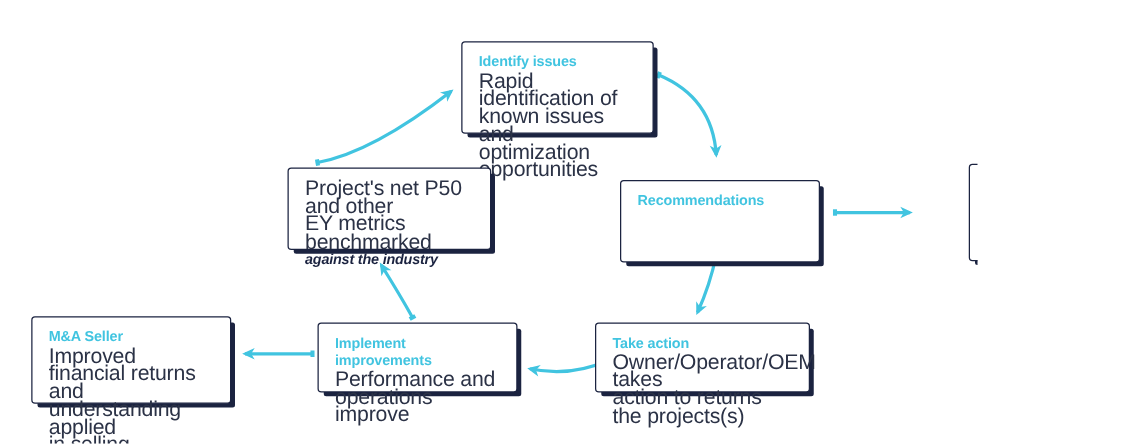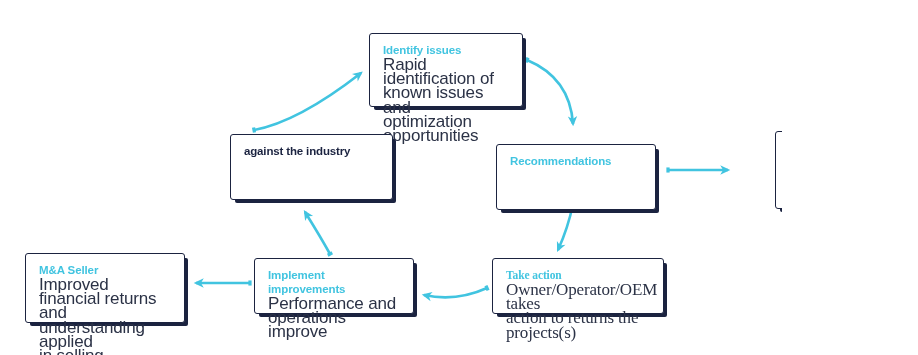--- a/index.html
+++ b/index.html
@@ -49,28 +49,29 @@
     line-height: 14.2px;
     letter-spacing: -0.15px;
     white-space: pre-line;
   }
   .node-body-strong {
     color: #1b2340;
     font-size: 11.5px;
     font-weight: bold;
     line-height: 14.2px;
     letter-spacing: -0.15px;
+    font-style: italic;
   }
 
   
   #node-identify-issues   { left: 369px; top: 33px;  width: 154px; height: 74px; }
   #node-see-results       { left: 230px; top: 134px; width: 163px; height: 66px; }
   #node-recommendations   { left: 496px; top: 144px; width: 160px; height: 66px; }
   #node-ma-risk           { left: 775px; top: 131px; width: 155px; height: 78px; text-align: right; }
-  #node-take-action       { left: 492px; top: 258px; width: 172px; height: 56px; font-family: Liberation Serif, serif; }
+  #node-take-action       { left: 476px; top: 258px; width: 172px; height: 56px; }
   #node-implement         { left: 254px; top: 258px; width: 160px; height: 56px; }
   #node-ma-seller         { left: 25px;  top: 253px; width: 160px; height: 70px; }
 </style>
 </head>
 <body>
 
 <div id="canvas">
 
   <svg id="arrow-layer" viewBox="0 0 918 355" width="918" height="355" xmlns="http://www.w3.org/2000/svg">
     <defs>
@@ -98,20 +99,22 @@
   </svg>
 
   <div class="node" id="node-identify-issues">
     <div class="node-title">Identify issues</div>
     <div class="node-body">Rapid identification of
 known issues and
 optimization opportunities</div>
   </div>
 
   <div class="node" id="node-see-results">
+    <div class="node-body">Project's net P50 and other
+EY metrics benchmarked</div>
     <div class="node-body-strong">against the industry</div>
   </div>
 
   <div class="node" id="node-recommendations">
     <div class="node-title">Recommendations</div>
   </div>
 
   <div class="node" id="node-ma-risk">
     <div class="node-title">M&amp;A Risk</div>
   </div>

